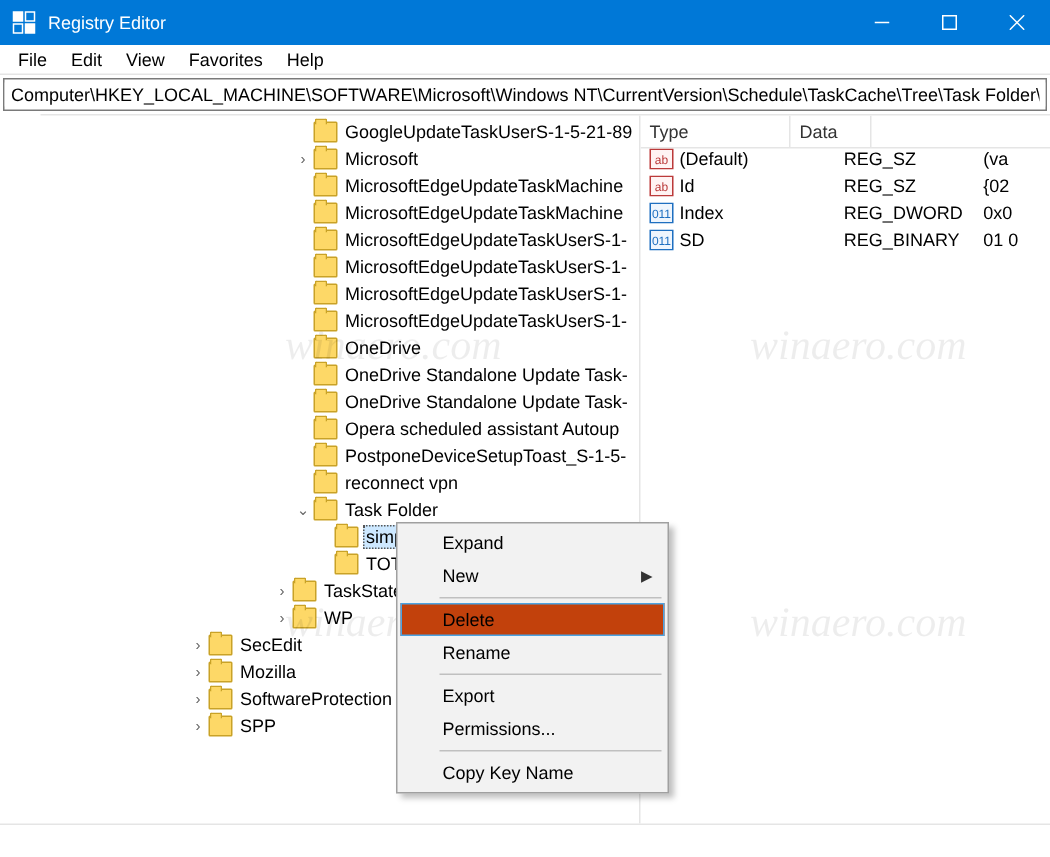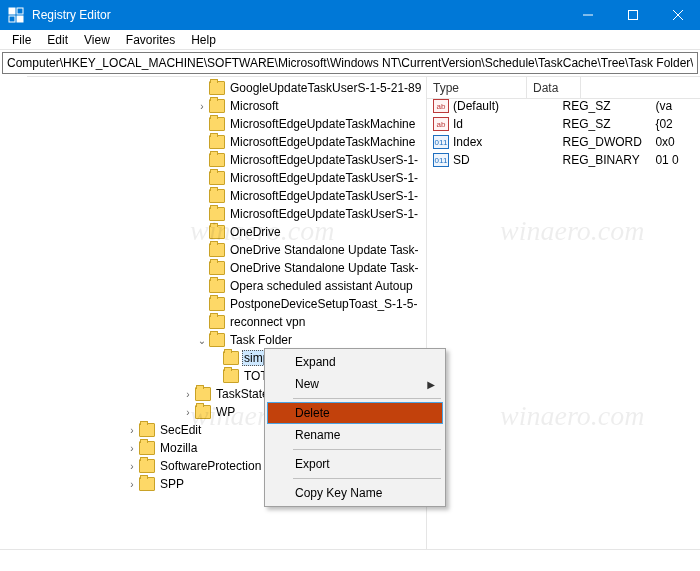--- a/index.html
+++ b/index.html
@@ -533,20 +533,23 @@
   <div class="ctxitem hover">
       <span>Delete</span>
     </div>
   <div class="ctxitem">
       <span>Rename</span>
     </div>
   <div class="ctxsep"></div>
   <div class="ctxitem">
       <span>Export</span>
     </div>
+  <div class="ctxitem">
+      <span>Permissions...</span>
+    </div>
   <div class="ctxsep"></div>
   <div class="ctxitem">
       <span>Copy Key Name</span>
     </div>
 </div>
 
 <div class="watermark" style="left:190px; top:215px">winaero.com</div>
 <div class="watermark" style="left:500px; top:215px">winaero.com</div>
 <div class="watermark" style="left:190px; top:400px">winaero.com</div>
 <div class="watermark" style="left:500px; top:400px">winaero.com</div>

